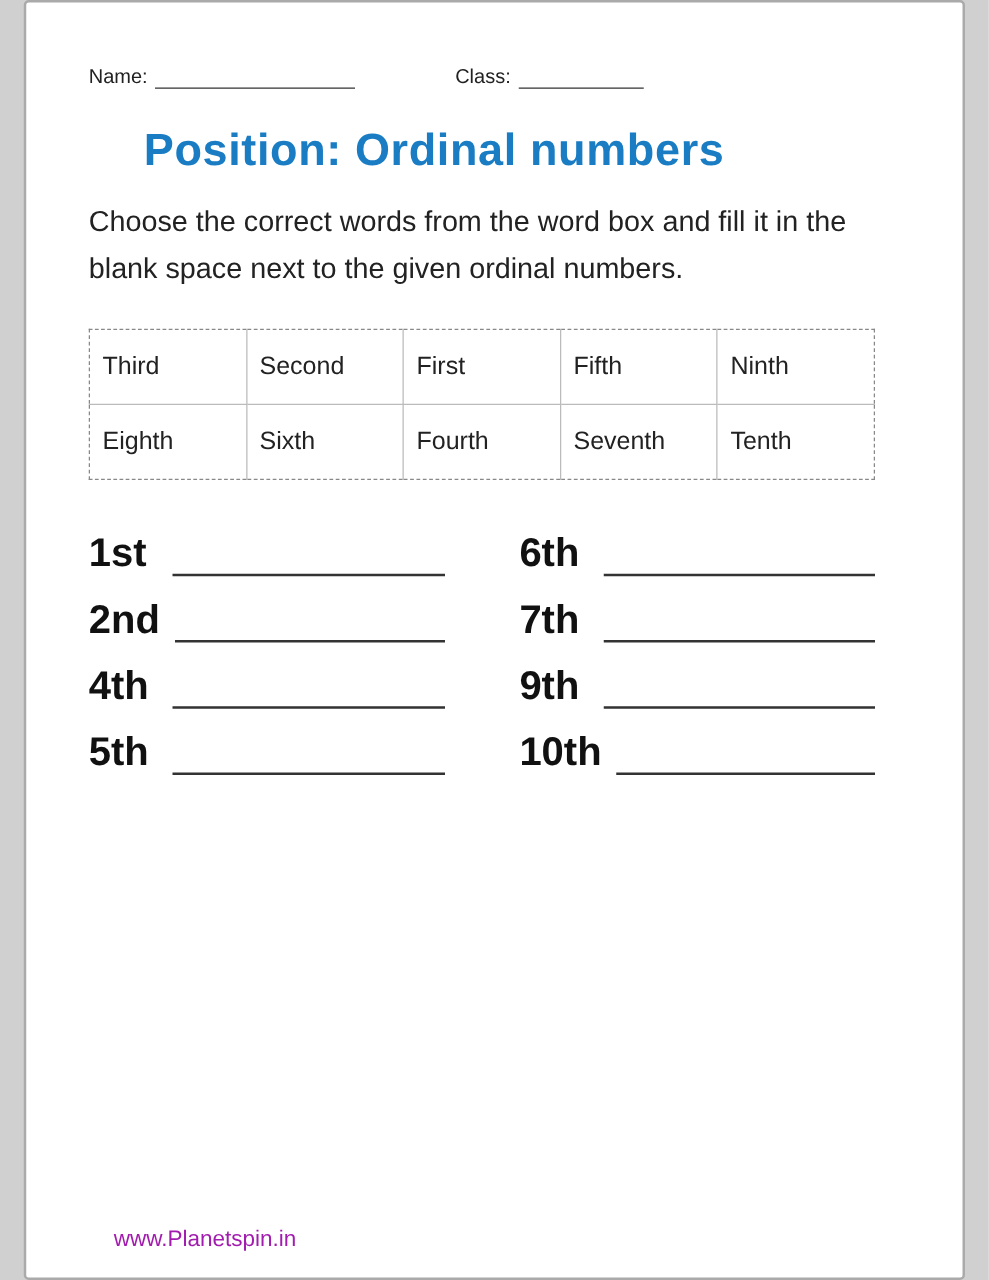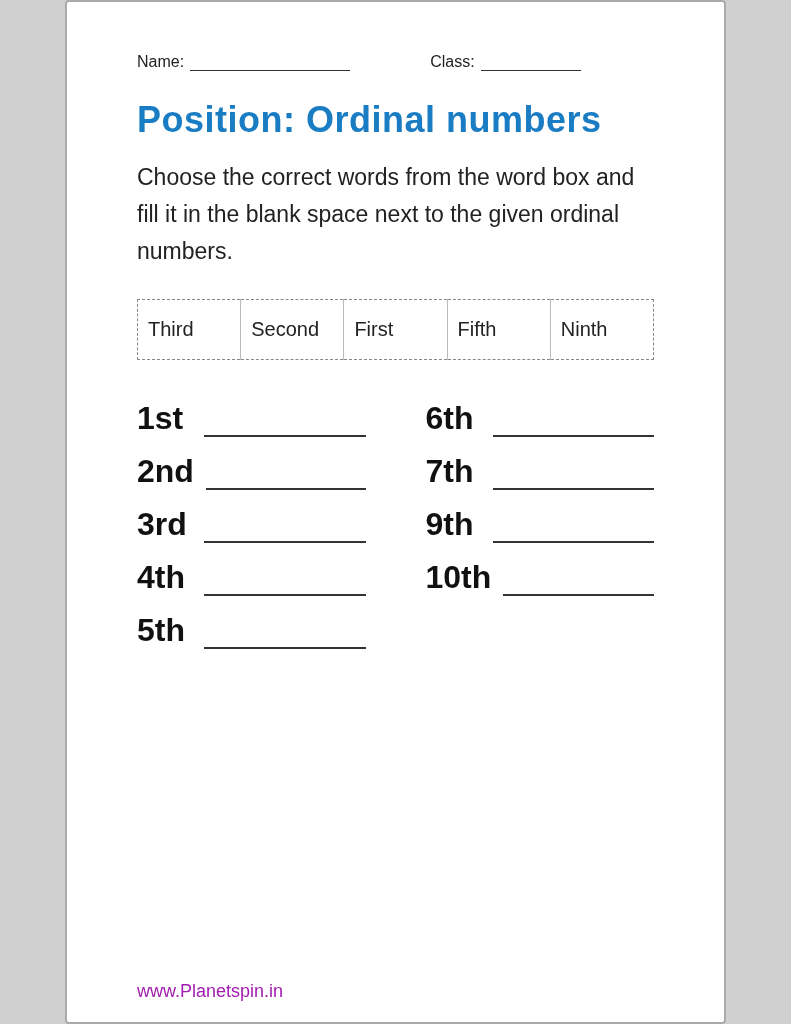--- a/index.html
+++ b/index.html
@@ -11,26 +11,26 @@
     body {
       background: #d0d0d0;
       display: flex;
       justify-content: center;
       align-items: center;
       min-height: 100vh;
       font-family: 'Georgia', serif;
     }
 
     .page {
-      width: 661px;
+      width: 753px;
       min-height: 1024px;
       background: #ffffff;
       border: 2px solid #aaa;
       border-radius: 4px;
-      padding: 50px 70px 40px 70px;
+      padding: 50px 70px 40px 50px;
       position: relative;
     }
 
     .name-class-row {
       display: flex;
       gap: 80px;
       margin-bottom: 28px;
       font-size: 16px;
       color: #222;
       font-family: 'Arial', sans-serif;
@@ -56,20 +56,21 @@
       width: 100px;
     }
 
     .title {
       font-size: 36px;
       font-weight: bold;
       color: #1a7dc4;
       margin-bottom: 18px;
       font-family: 'Arial', sans-serif;
       letter-spacing: 0.5px;
+      margin-left: 44px;
     }
 
     .instructions {
       font-size: 23px;
       color: #222;
       line-height: 1.6;
       margin-bottom: 30px;
       font-family: 'Arial', sans-serif;
     }
 
@@ -167,38 +168,41 @@
 
   <table class="word-box">
     <tbody>
         <tr>
       <td>Third</td>
       <td>Second</td>
       <td>First</td>
       <td>Fifth</td>
       <td>Ninth</td>
     </tr>
+    <tr>
+      <td>Eighth</td>
+      <td>Sixth</td>
+      <td>Fourth</td>
+      <td>Seventh</td>
+      <td>Tenth</td>
+    </tr>
   </tbody>
     </table>
 
   <div class="exercises">
     <div>
       <div class="exercise-item">
         <span class="ordinal-label">1st</span>
         <div class="answer-line"></div>
       </div>
       <div class="exercise-item">
         <span class="ordinal-label">2nd</span>
         <div class="answer-line"></div>
       </div>
       <div class="exercise-item">
-        <span class="ordinal-label">3rd</span>
-        <div class="answer-line"></div>
-      </div>
-      <div class="exercise-item">
         <span class="ordinal-label">4th</span>
         <div class="answer-line"></div>
       </div>
       <div class="exercise-item">
         <span class="ordinal-label">5th</span>
         <div class="answer-line"></div>
       </div>
     </div>
 
     <div>

